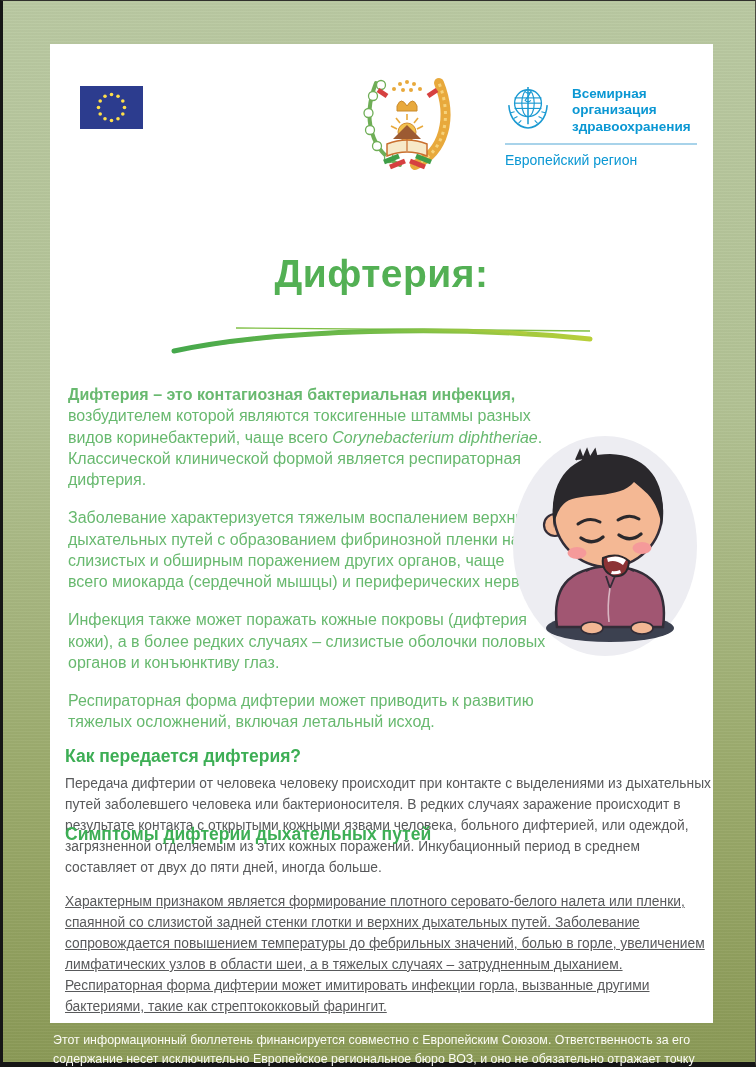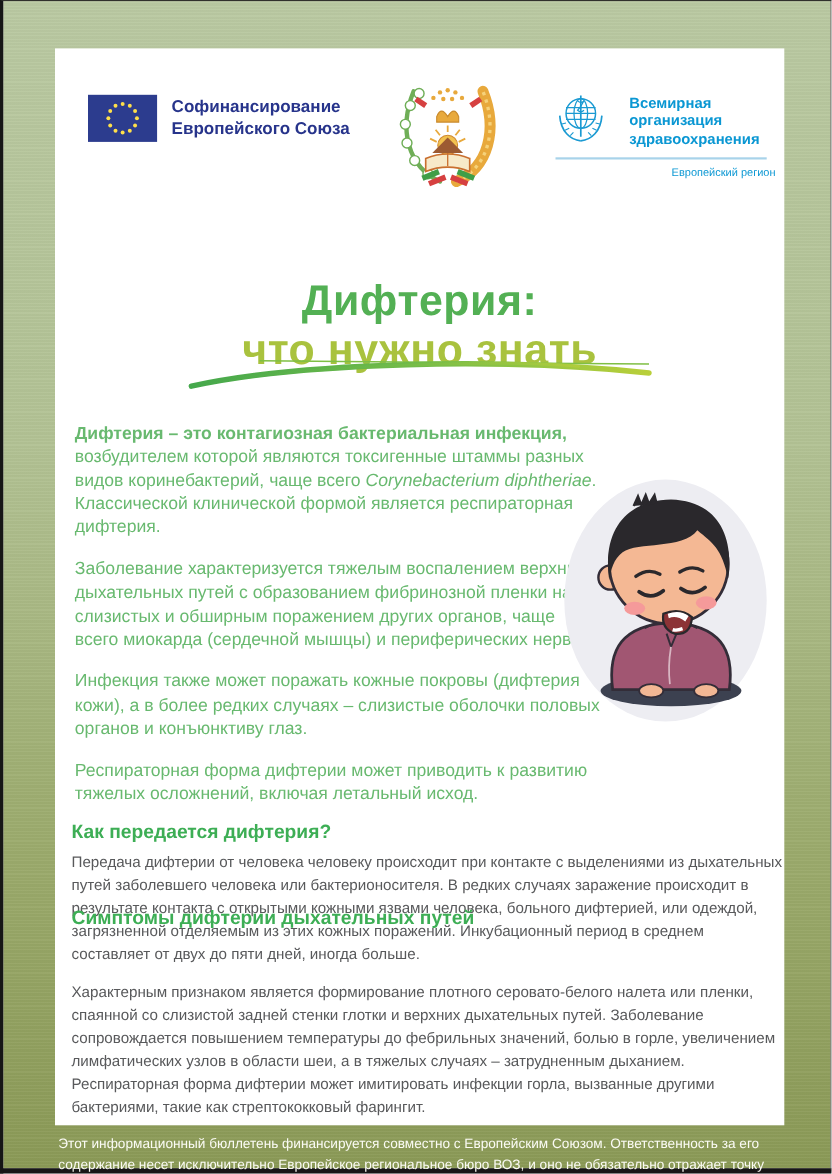--- a/index.html
+++ b/index.html
@@ -21,39 +21,39 @@
     background:#ffffff;
   }
   
   .eu-block{position:absolute;left:30px;top:42px;display:flex;gap:13px;align-items:flex-start;}
   .eu-label{font-weight:bold;color:#27348b;font-size:15.5px;line-height:1.3;padding-top:2px;}
   .emblem-wrap{position:absolute;left:310px;top:24px;}
   .who-block{position:absolute;left:455px;top:40px;width:200px;}
   .who-top{display:flex;gap:21px;align-items:flex-start;}
   .who-name{color:#0a97d3;font-weight:bold;font-size:13.5px;line-height:1.22;padding-top:2px;}
   .who-divider{height:2px;background:#a8d3ea;margin:8px 0 7px 0;width:192px;}
-  .who-region{color:#0a97d3;font-size:10px;text-align:right;}
+  .who-region{color:#0a97d3;font-size:14px;}
   
   .title-block{position:absolute;left:0;top:176px;width:100%;text-align:center;font-weight:bold;letter-spacing:0.5px;}
   .title-line1{font-size:39px;color:#53b054;line-height:1.15;margin-top:32px;}
   .title-line2{font-size:39px;color:#a9c23e;line-height:1.15;}
   .brush-wrap{position:absolute;left:116px;top:272px;width:430px;}
   
   .intro{position:absolute;left:18px;top:340px;width:478px;color:#68b96f;font-size:16px;line-height:1.33;}
   .intro p{margin:0 0 17px 0;}
   .intro .lead b{font-weight:bold;}
   .intro .sp-italic{font-style:italic;}
   .kid-wrap{position:absolute;left:452px;top:384px;width:218px;height:235px;}
   
   .section-heading{position:absolute;left:15px;width:645px;color:#3dae55;font-weight:bold;font-size:17.5px;}
   .section-body{position:absolute;left:15px;width:648px;color:#58595b;font-size:13.8px;line-height:1.52;}
   .h-transmission{top:702px;}
   .b-transmission{top:730px;}
   .h-symptoms{top:780px;}
-  .b-symptoms{top:848px;}
+  .b-symptoms{top:848px;text-decoration:underline;}
   
   .footer{
     position:absolute;left:50px;top:1030px;width:672px;
     color:#fbfbf4;font-size:12.4px;line-height:1.55;
   }
 </style>
 </head>
 <body>
 
 <div class="page">
@@ -72,22 +72,20 @@
               <circle cx="38" cy="32.8" r="1.8"></circle>
             <circle cx="31.5" cy="34.5" r="1.8"></circle>
               <circle cx="25" cy="32.8" r="1.8"></circle>
             <circle cx="20.2" cy="28" r="1.8"></circle>
               <circle cx="18.5" cy="21.5" r="1.8"></circle>
             <circle cx="20.2" cy="15" r="1.8"></circle>
               <circle cx="25" cy="10.2" r="1.8"></circle>
           </g>
         </svg>
       </span>
-      <div class="eu-label" style="white-space:pre-line">Софинансирование
-Европейского Союза</div>
     </div>
 
     <div class="emblem-wrap">
       <svg width="95" height="106" viewBox="0 0 95 106">
 
         <path d="M55,97 C84,84 93,50 79,15" stroke="#e8a93c" stroke-width="10" fill="none" stroke-linecap="round"></path>
         <path d="M55,97 C84,84 93,50 79,15" stroke="#f6d27a" stroke-width="3" fill="none" stroke-dasharray="3 4"></path>
 
         <path d="M40,97 C11,84 2,50 16,15" stroke="#6fae57" stroke-width="4" fill="none" stroke-linecap="round"></path>
         <g fill="#ffffff" stroke="#6fae57" stroke-width="1.3">
@@ -152,21 +150,20 @@
         </span>
         <div class="who-name" style="white-space:pre-line">Всемирная организация
 здравоохранения</div>
       </div>
       <div class="who-divider"></div>
       <div class="who-region">Европейский регион</div>
     </div>
 
     <div class="title-block">
       <div class="title-line1">Дифтерия:</div>
-      <div class="title-line2">что нужно знать</div>
     </div>
 
     <div class="brush-wrap">
       <svg width="430" height="42" viewBox="0 0 430 42">
         <defs>
           <linearGradient id="bg1" x1="0" y1="0" x2="1" y2="0">
             <stop offset="0" stop-color="#45a84c"></stop>
             <stop offset="0.5" stop-color="#72bb49"></stop>
             <stop offset="1" stop-color="#b9cf3a"></stop>
           </linearGradient>

